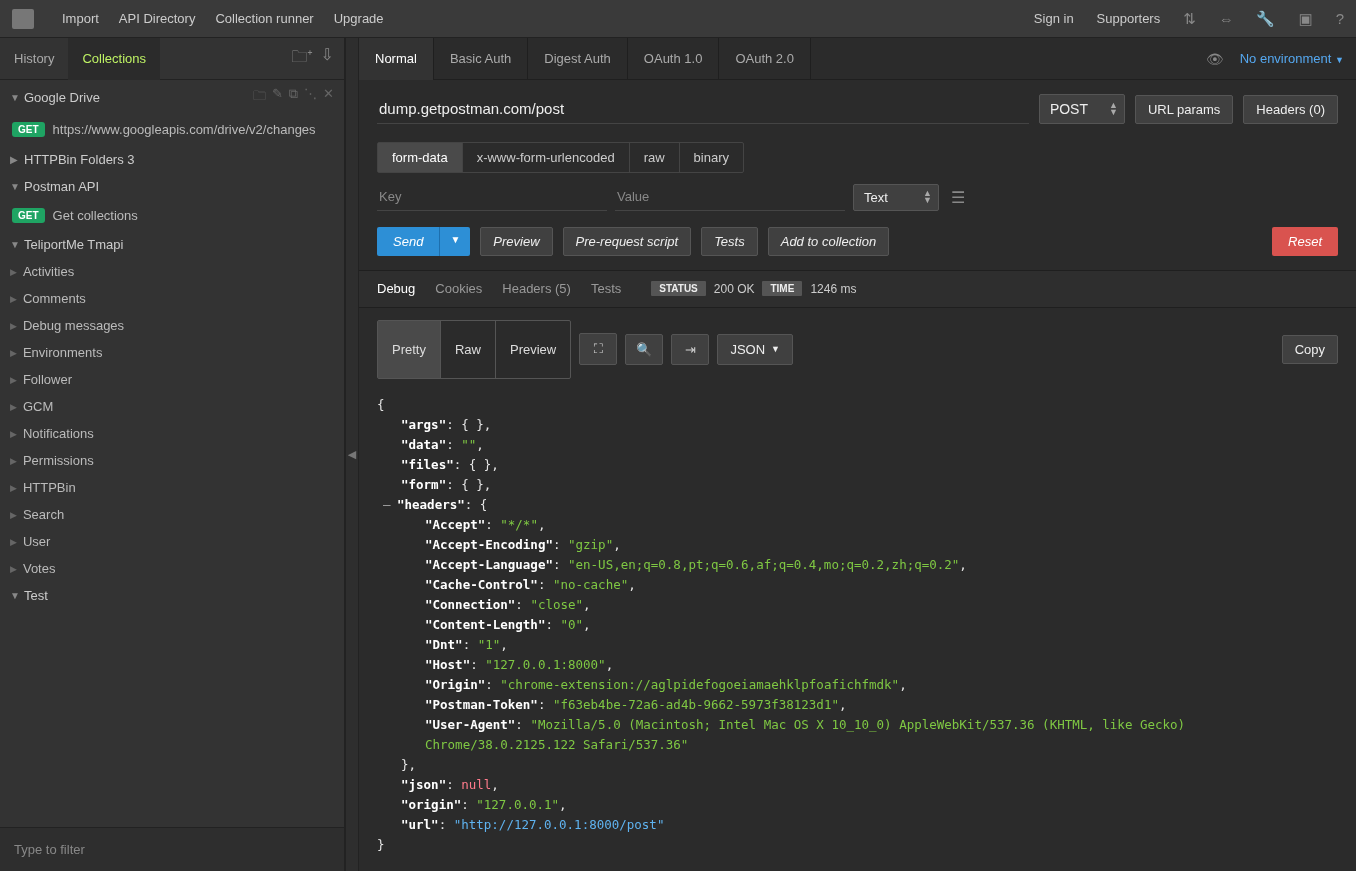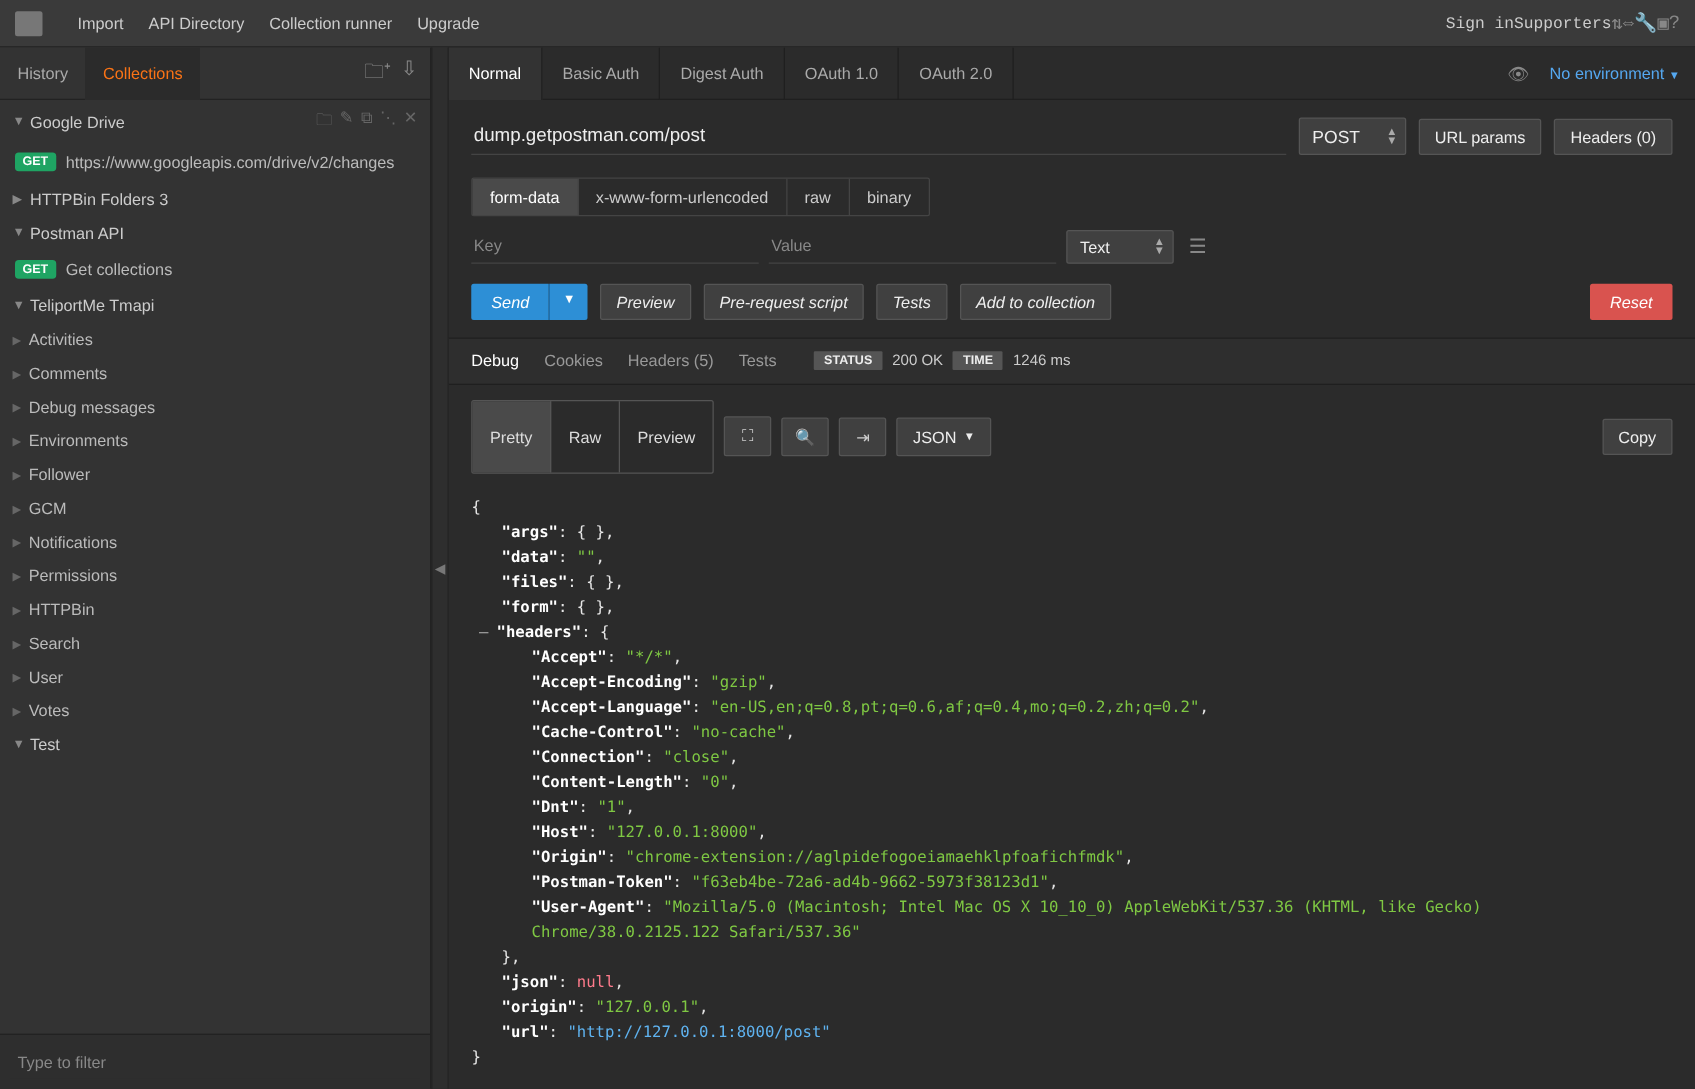--- a/index.html
+++ b/index.html
@@ -1,28 +1,28 @@
 <!DOCTYPE html>
 <html><head>
 <meta charset="utf-8">
 <style>
   * { margin:0; padding:0; box-sizing:border-box; }
   body { font-family: -apple-system, "Helvetica Neue", Arial, sans-serif; font-size:13px; color:#ccc; background:#2b2b2b; width:1356px; height:871px; overflow:hidden; }
   .topbar { height:38px; background:#3a3a3a; display:flex; align-items:center; padding:0 12px; border-bottom:1px solid #222; }
   .topbar .left { display:flex; align-items:center; gap:20px; }
-  .topbar .right { margin-left:auto; display:flex; align-items:center; gap:0;font-family:Liberation Mono, monospace; }
+  .topbar .right { margin-left:auto; display:flex; align-items:center; gap:23px; }
   .topbar-item { color:#ccc; cursor:pointer; font-size:13px; }
   .app-icon { width:22px; height:20px; background:#777; border-radius:2px; margin-right:8px; }
   .tb-ico { color:#888; font-size:15px; }
 
   .main { display:flex; height:calc(100% - 38px); }
   .sidebar { width:345px; background:#333; display:flex; flex-direction:column; border-right:1px solid #222; }
   .side-tabs { display:flex; align-items:center; height:42px; border-bottom:1px solid #222; padding:0 10px 0 0; }
   .side-tab { padding:0 14px; line-height:42px; color:#aaa; cursor:pointer; }
-  .side-tab.active { color:#f97316; background:#2b2b2b; }
+  .side-tab.active { color:#bef264; background:#2b2b2b; }
   .side-tab-icons { margin-left:auto; display:flex; gap:8px; color:#888; font-size:16px; }
   .side-content { flex:1; overflow:auto; }
   .coll-header { display:flex; align-items:center; padding:6px 10px; color:#ccc; cursor:pointer; font-size:13px; }
   .coll-header .tri { margin-right:4px; color:#888; font-size:10px; width:10px; display:inline-block; }
   .coll-actions { margin-left:auto; display:flex; gap:6px; color:#666; font-size:13px; }
   .req-row { display:flex; align-items:flex-start; padding:6px 12px 6px 12px; cursor:pointer; }
   .method-badge { background:#1fa463; color:#fff; font-size:10px; font-weight:bold; padding:2px 6px; border-radius:3px; margin-right:8px; flex-shrink:0; margin-top:2px; }
   .req-url { color:#bbb; word-break:break-all; line-height:1.5; }
   .sub-item { padding:6px 10px 6px 10px; display:flex; align-items:center; color:#bbb; cursor:pointer; }
   .sub-item .tri2 { margin-right:6px; color:#666; font-size:9px; }
@@ -58,21 +58,21 @@
   .lines-ico { color:#888; font-size:16px; margin-left:4px; }
 
   .action-row { display:flex; align-items:center; margin:16px 18px 14px 18px; gap:10px;font-style:italic; }
   .send-btn { background:#2d8fd6; color:#fff; padding:7px 16px; border-radius:2px 0 0 2px; cursor:pointer; font-size:13px; }
   .send-dd { background:#2d8fd6; color:#fff; padding:7px 10px; border-left:1px solid #1d6fae; border-radius:0 2px 2px 0; cursor:pointer; font-size:10px; }
   .reset-btn { margin-left:auto; background:#d9534f; color:#fff; padding:7px 16px; border-radius:2px; cursor:pointer; font-size:13px; }
 
   .response-header { display:flex; align-items:center; border-top:1px solid #1f1f1f; border-bottom:1px solid #1f1f1f; padding:0 18px; height:38px; gap:20px; background:#2e2e2e; }
   .resp-tab { color:#999; cursor:pointer; font-size:13px; }
   .resp-tab.active { color:#fff; }
-  .status-box { display:flex; align-items:flex-start; gap:8px; margin-left:10px; }
+  .status-box { display:flex; align-items:flex-end; gap:8px; margin-left:10px; }
   .status-label { background:#555; color:#eee; padding:2px 8px; font-size:10px; font-weight:bold; border-radius:1px; }
   .status-val { color:#ccc; font-size:12px; }
 
   .response-toolbar { display:flex; align-items:center; padding:12px 18px; gap:8px; }
   .view-group { display:flex; border:1px solid #555; border-radius:2px; }
   .view-btn { padding:21px 14px; border-right:1px solid #555; color:#ddd; cursor:pointer; font-size:13px; }
   .view-btn:last-child { border-right:none; }
   .view-btn.active { background:#4a4a4a; }
   .icon-btn { background:#404040; border:1px solid #555; padding:7px 10px; border-radius:2px; color:#ccc; cursor:pointer; min-width:38px; text-align:center; font-size:13px; }
   .lang-btn { background:#404040; border:1px solid #555; padding:7px 12px; border-radius:2px; color:#eee; cursor:pointer; display:flex; align-items:center; gap:6px; }

